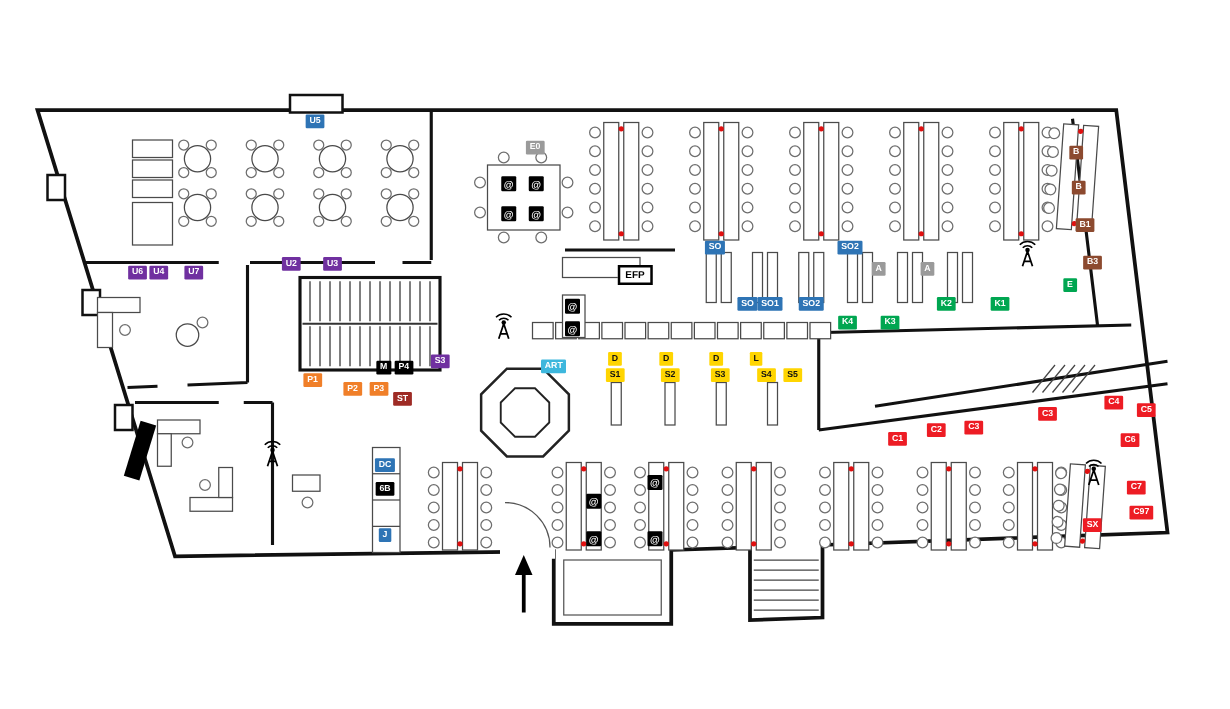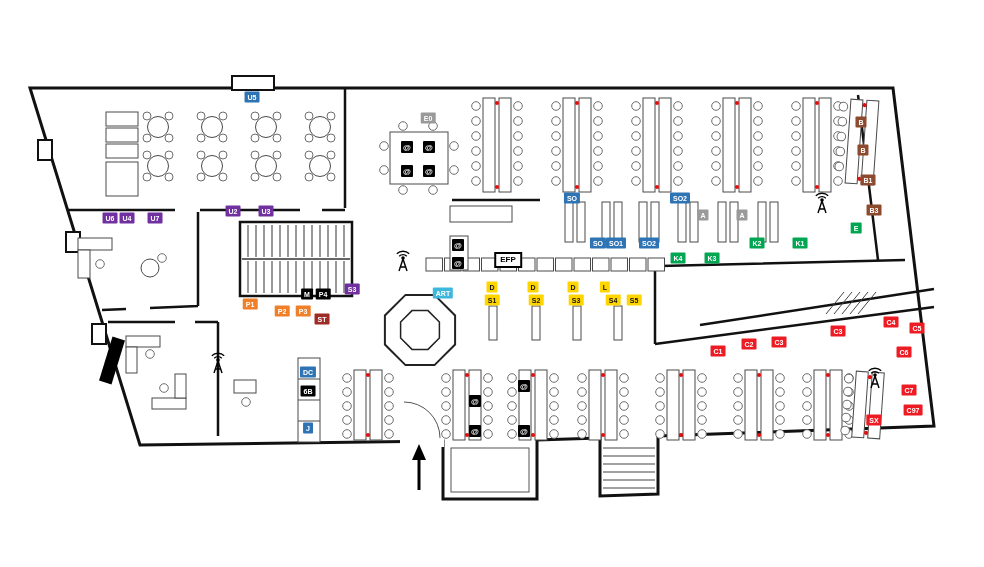--- a/index.html
+++ b/index.html
@@ -7,21 +7,21 @@
          font-family:"Liberation Sans",sans-serif;}
   #plan{position:absolute;left:0;top:0;}
   #overlay{position:absolute;left:0;top:0;width:984px;height:567px;}
   .badge{position:absolute;transform:translate(-50%,-50%);color:#fff;font-weight:bold;
          font-size:7px;line-height:1;padding:2px 3px;border-radius:1px;white-space:nowrap;}
   .badge.dark-text{color:#111;}
   .cpu{position:absolute;width:12px;height:12px;margin:-6px 0 0 -6px;background:#000;color:#fff;
        font-size:8px;font-weight:bold;display:flex;align-items:center;justify-content:center;border-radius:1px;}
   .wifi{position:absolute;width:20px;height:22px;margin:-13px 0 0 -10px;}
   #efp-box{position:absolute;left:508px;top:220px;transform:translate(-50%,-50%);background:#fff;
-           border:2px solid #000;font-size:8px;font-weight:bold;padding:2px 4px;line-height:1;margin-top:40px;}
+           border:2px solid #000;font-size:8px;font-weight:bold;padding:2px 4px;line-height:1;}
   #wall-sign{position:absolute;left:112px;top:360px;width:46px;height:13px;margin:-6px 0 0 -23px;
              background:#000;transform:rotate(-73deg);}
   #entry-arrow{position:absolute;left:419px;top:468px;width:18px;height:48px;margin:-24px 0 0 -9px;}
 </style>
 </head>
 <body>
 
 <div id="stage">
 
   <svg id="plan" width="984" height="567" viewBox="0 0 984 567">

